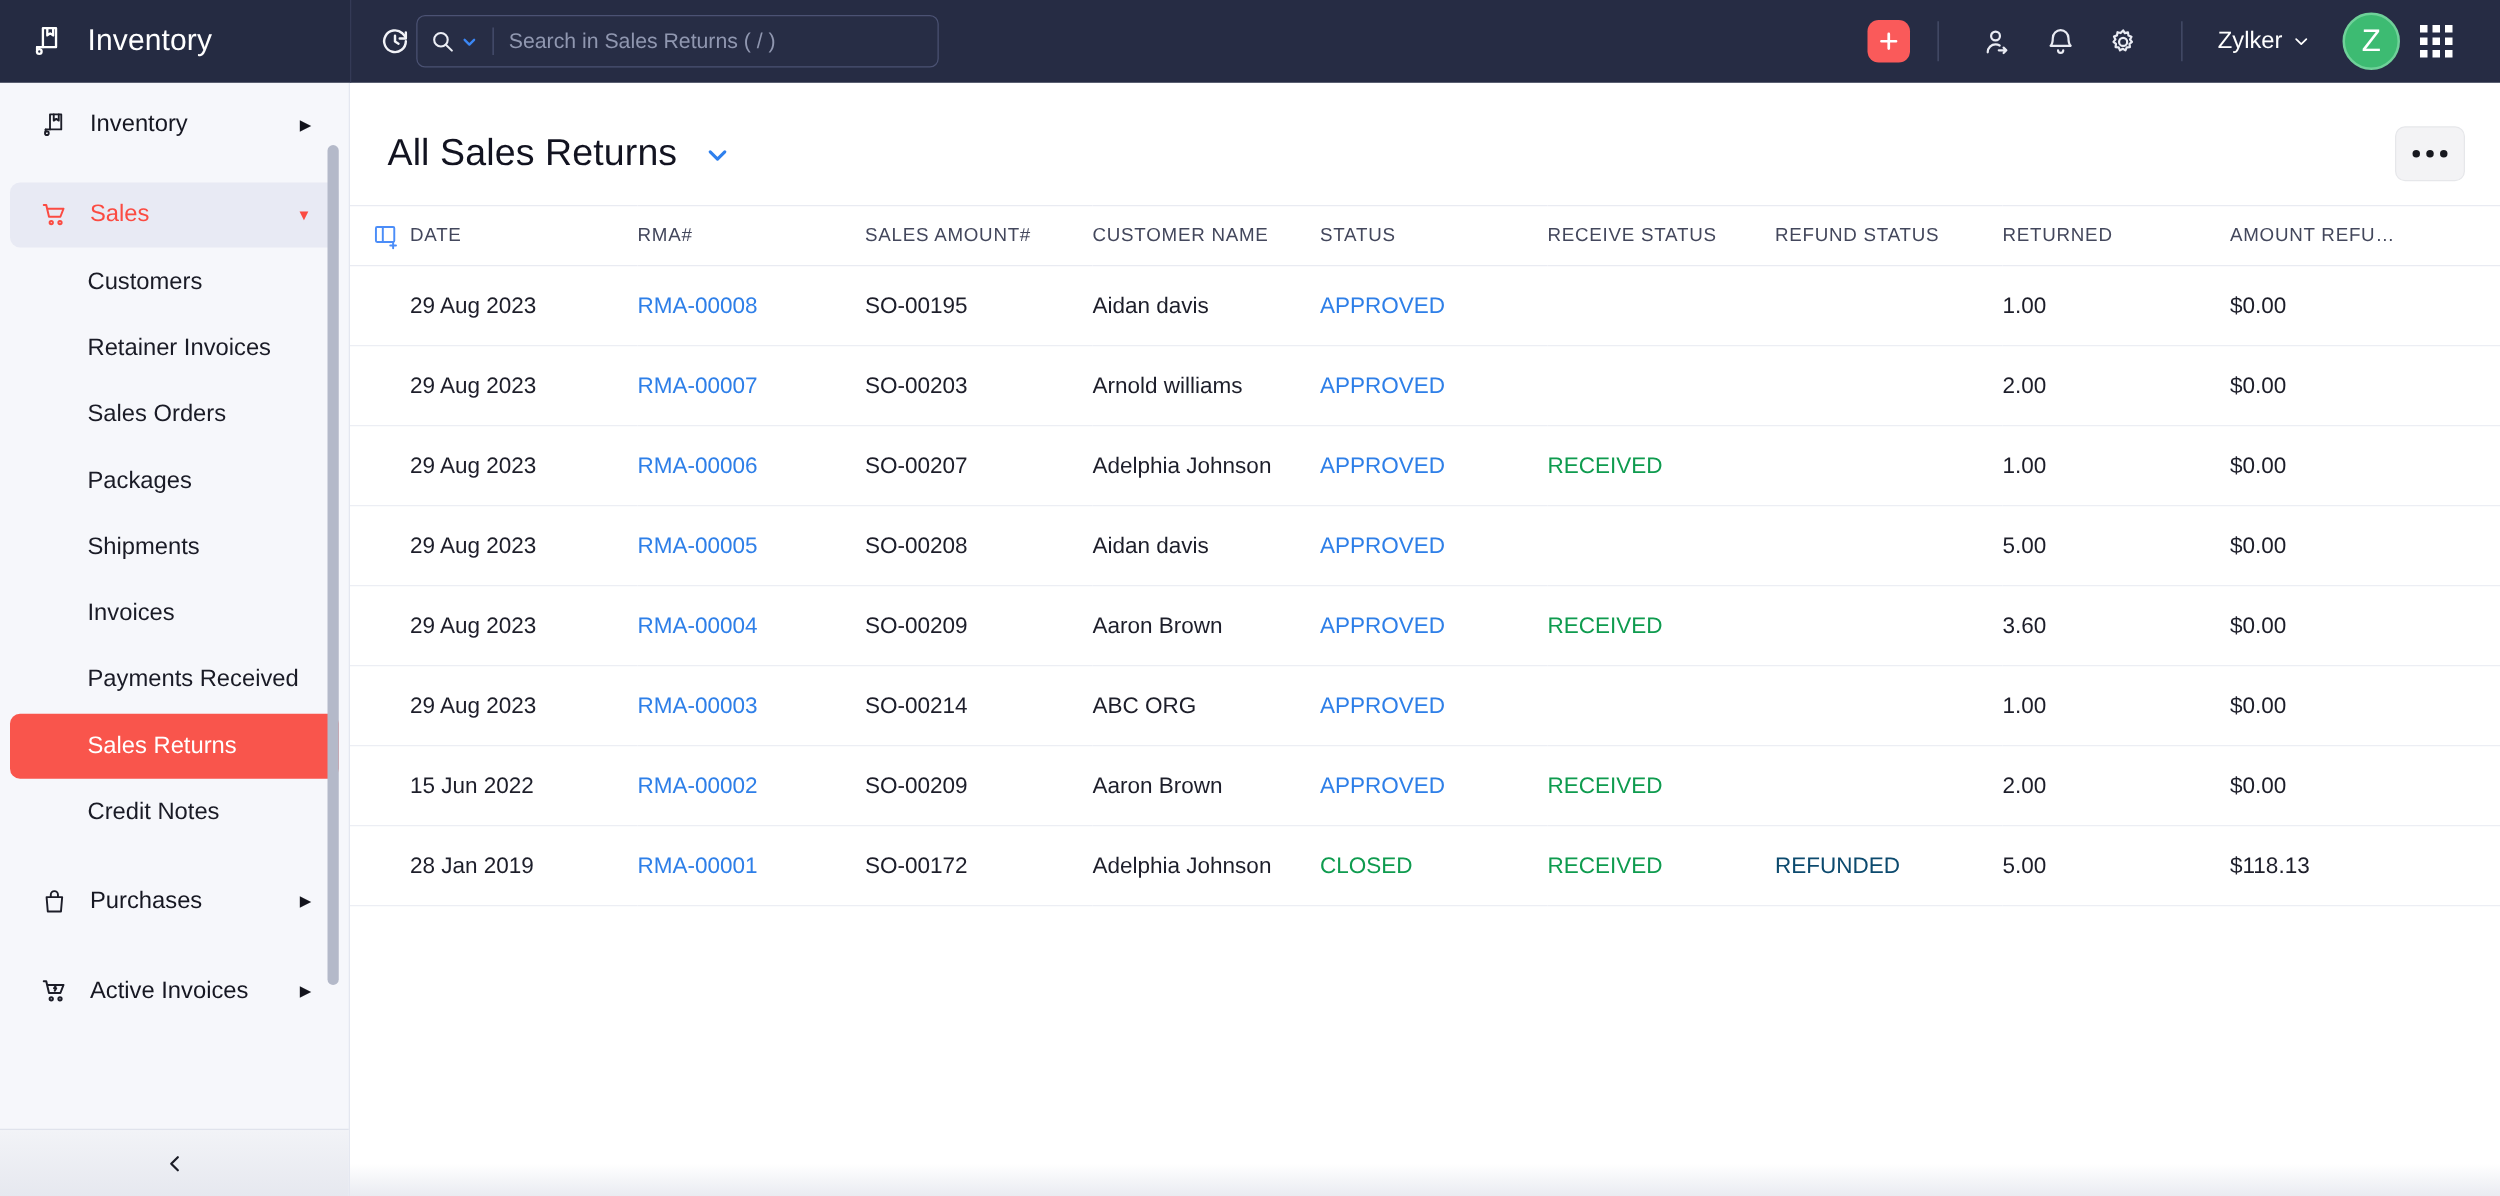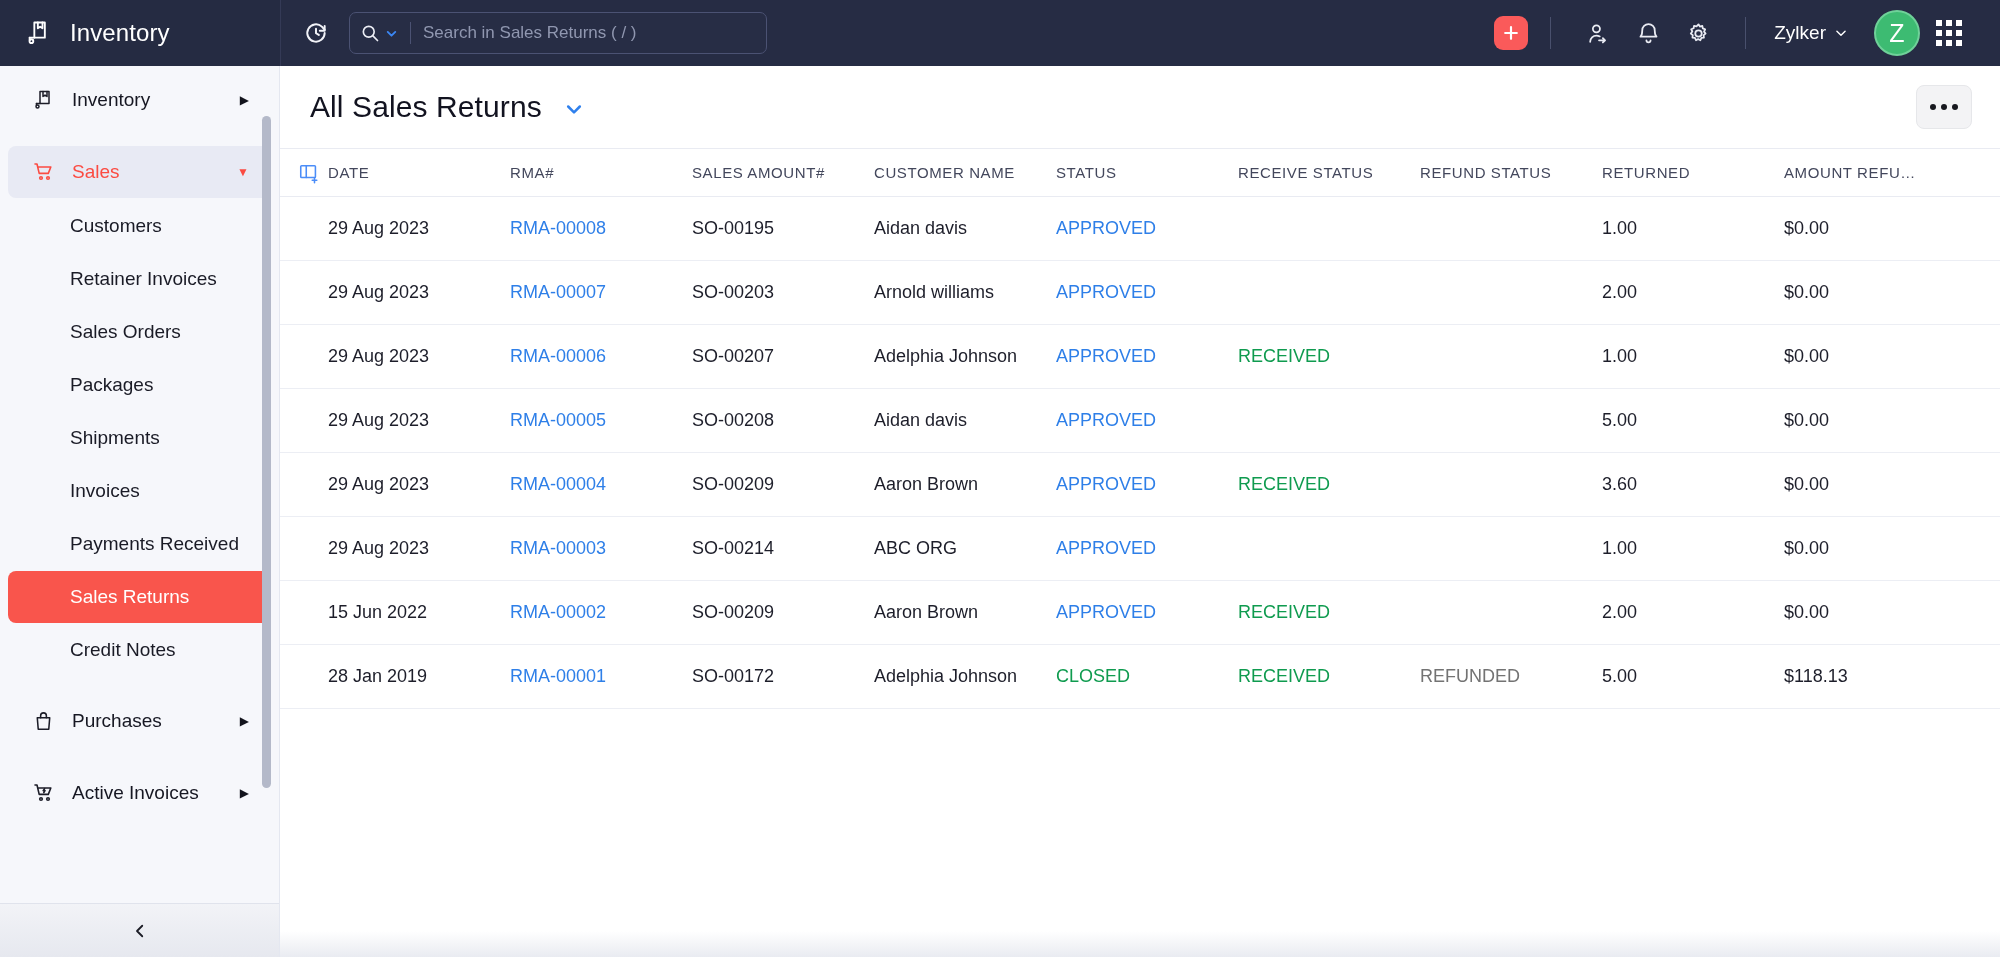--- a/index.html
+++ b/index.html
@@ -26,21 +26,21 @@
 
   .topbar-right-area {
     flex: 1; height: 66px; display: flex; align-items: center;
     background: #262c44; border-left: 1px solid #343a56;
   }
   .refresh-btn {
     width: 34px; height: 34px; margin-left: 18px; color: #f2f3f8;
     display: flex; align-items: center; justify-content: center; cursor: pointer;
   }
   .searchbox {
-    margin-left: 16px; width: 418px; height: 42px;
+    width: 418px; height: 42px;
     border: 1px solid #4b5273; border-radius: 7px;
     display: flex; align-items: center; padding: 0 10px; background: #272d45;
   }
   .search-ico { color: #eceef5; display: flex; align-items: center; }
   .search-caret { color: #3b87f5; margin-left: 5px; display:flex; align-items:center;}
   .search-div { width: 1px; height: 22px; background: #4b5273; margin: 0 12px; }
   .search-input {
     flex: 1; background: transparent; border: 0; outline: 0;
     color: #ffffff; font-size: 17px; font-family: inherit;
   }
@@ -105,21 +105,21 @@
     position: absolute; right: 8px; top: 50px; width: 9px; height: 672px;
     background: #b4b9c9; border-radius: 6px;
   }
   .side-collapse {
     height: 54px; flex: 0 0 54px; display: flex; align-items: center; justify-content: center;
     background: linear-gradient(#f2f3f7, #e6e8ef); cursor: pointer; color: #1b1c26;
     border-top: 1px solid #e0e3ec;
   }
 
   
-  .main { flex: 1; background: #ffffff; display: flex; flex-direction: column; min-width: 0; }
+  .main { flex: 1; background: #ffffff; display: flex; flex-direction: column; min-width: 0; margin-top: 16px; }
   .page-head {
     height: 82px; flex: 0 0 82px; display: flex; align-items: center;
     padding: 0 28px 0 30px; background: #fff;
   }
   .page-title { font-size: 30px; color: #121320; font-weight: normal; letter-spacing: .1px; }
   .title-caret { margin-left: 14px; color: #2f80ed; display: inline-flex; vertical-align: middle; }
   .head-spacer { flex: 1; }
   .more-btn {
     width: 56px; height: 44px; border-radius: 8px; background: #f3f3f5;
     border: 1px solid #e6e7ea; display: flex; align-items: center; justify-content: center;
@@ -508,21 +508,21 @@
                 <td>$0.00</td>
               </tr>
               <tr>
                 <td></td>
                 <td>28 Jan 2019</td>
                 <td class="link">RMA-00001</td>
                 <td>SO-00172</td>
                 <td>Adelphia Johnson</td>
                 <td style="color: rgb(15, 155, 79);">CLOSED</td>
                 <td style="color: rgb(15, 155, 79);">RECEIVED</td>
-                <td style="color: #737373;">REFUNDED</td>
+                <td style="color: #0c4a6e;">REFUNDED</td>
                 <td>5.00</td>
                 <td>$118.13</td>
               </tr>
             </tbody>
         </table>
       </div>
     </div>
 
     <div class="sheen"></div>
   </div>

